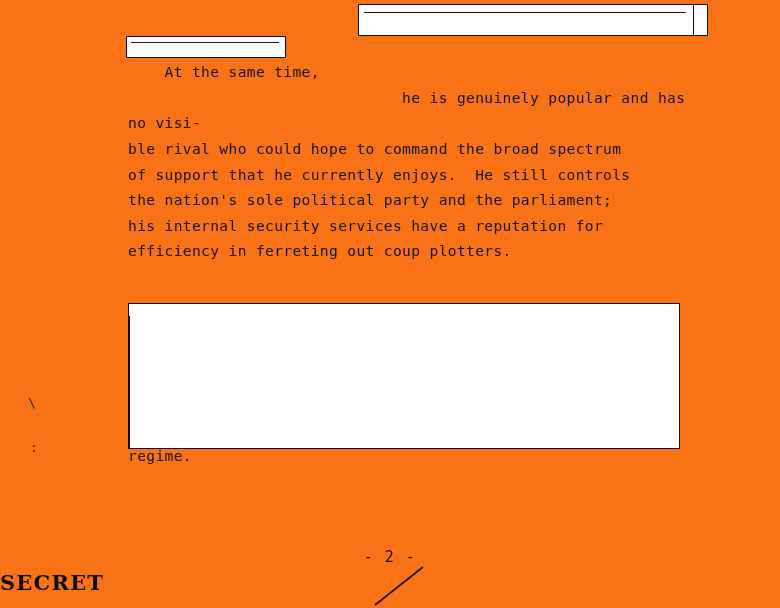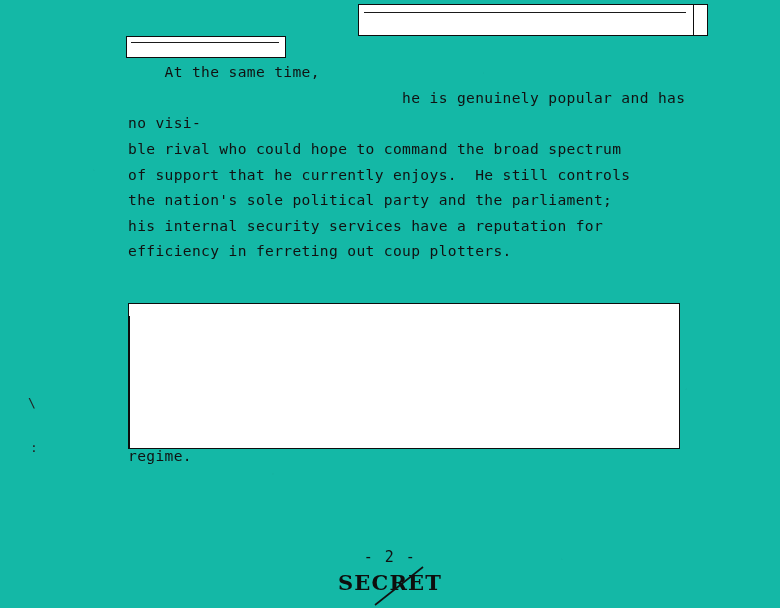--- a/index.html
+++ b/index.html
@@ -7,21 +7,21 @@
     padding: 0;
     background: #ffffff;
   }
   body {
     font-family: "DejaVu Sans Mono", monospace;
   }
   #page {
     position: relative;
     width: 780px;
     height: 608px;
-    background: #14b8a6;
+    background: #f97316;
     overflow: hidden;
   }
   
   #paper-texture {
     position: absolute;
     inset: 0;
     background:
       radial-gradient(circle at 12% 28%, rgba(0,0,0,0.020) 0 1px, transparent 1px),
       radial-gradient(circle at 62% 12%, rgba(0,0,0,0.018) 0 1px, transparent 1px),
       radial-gradient(circle at 88% 64%, rgba(0,0,0,0.020) 0 1px, transparent 1px),
@@ -113,21 +113,20 @@
     text-align: center;
     font-size: 15px;
     letter-spacing: 1.5px;
     color: #111;
   }
   #classification {
     position: absolute;
     left: 0;
     top: 570px;
     width: 780px;
-    text-align: center;
     font-family: "DejaVu Serif", serif;
     font-size: 21px;
     font-weight: 700;
     letter-spacing: 1.2px;
     color: #0d0d0d;
   }
   
   #classification-slash {
     position: absolute;
     left: 371px;

